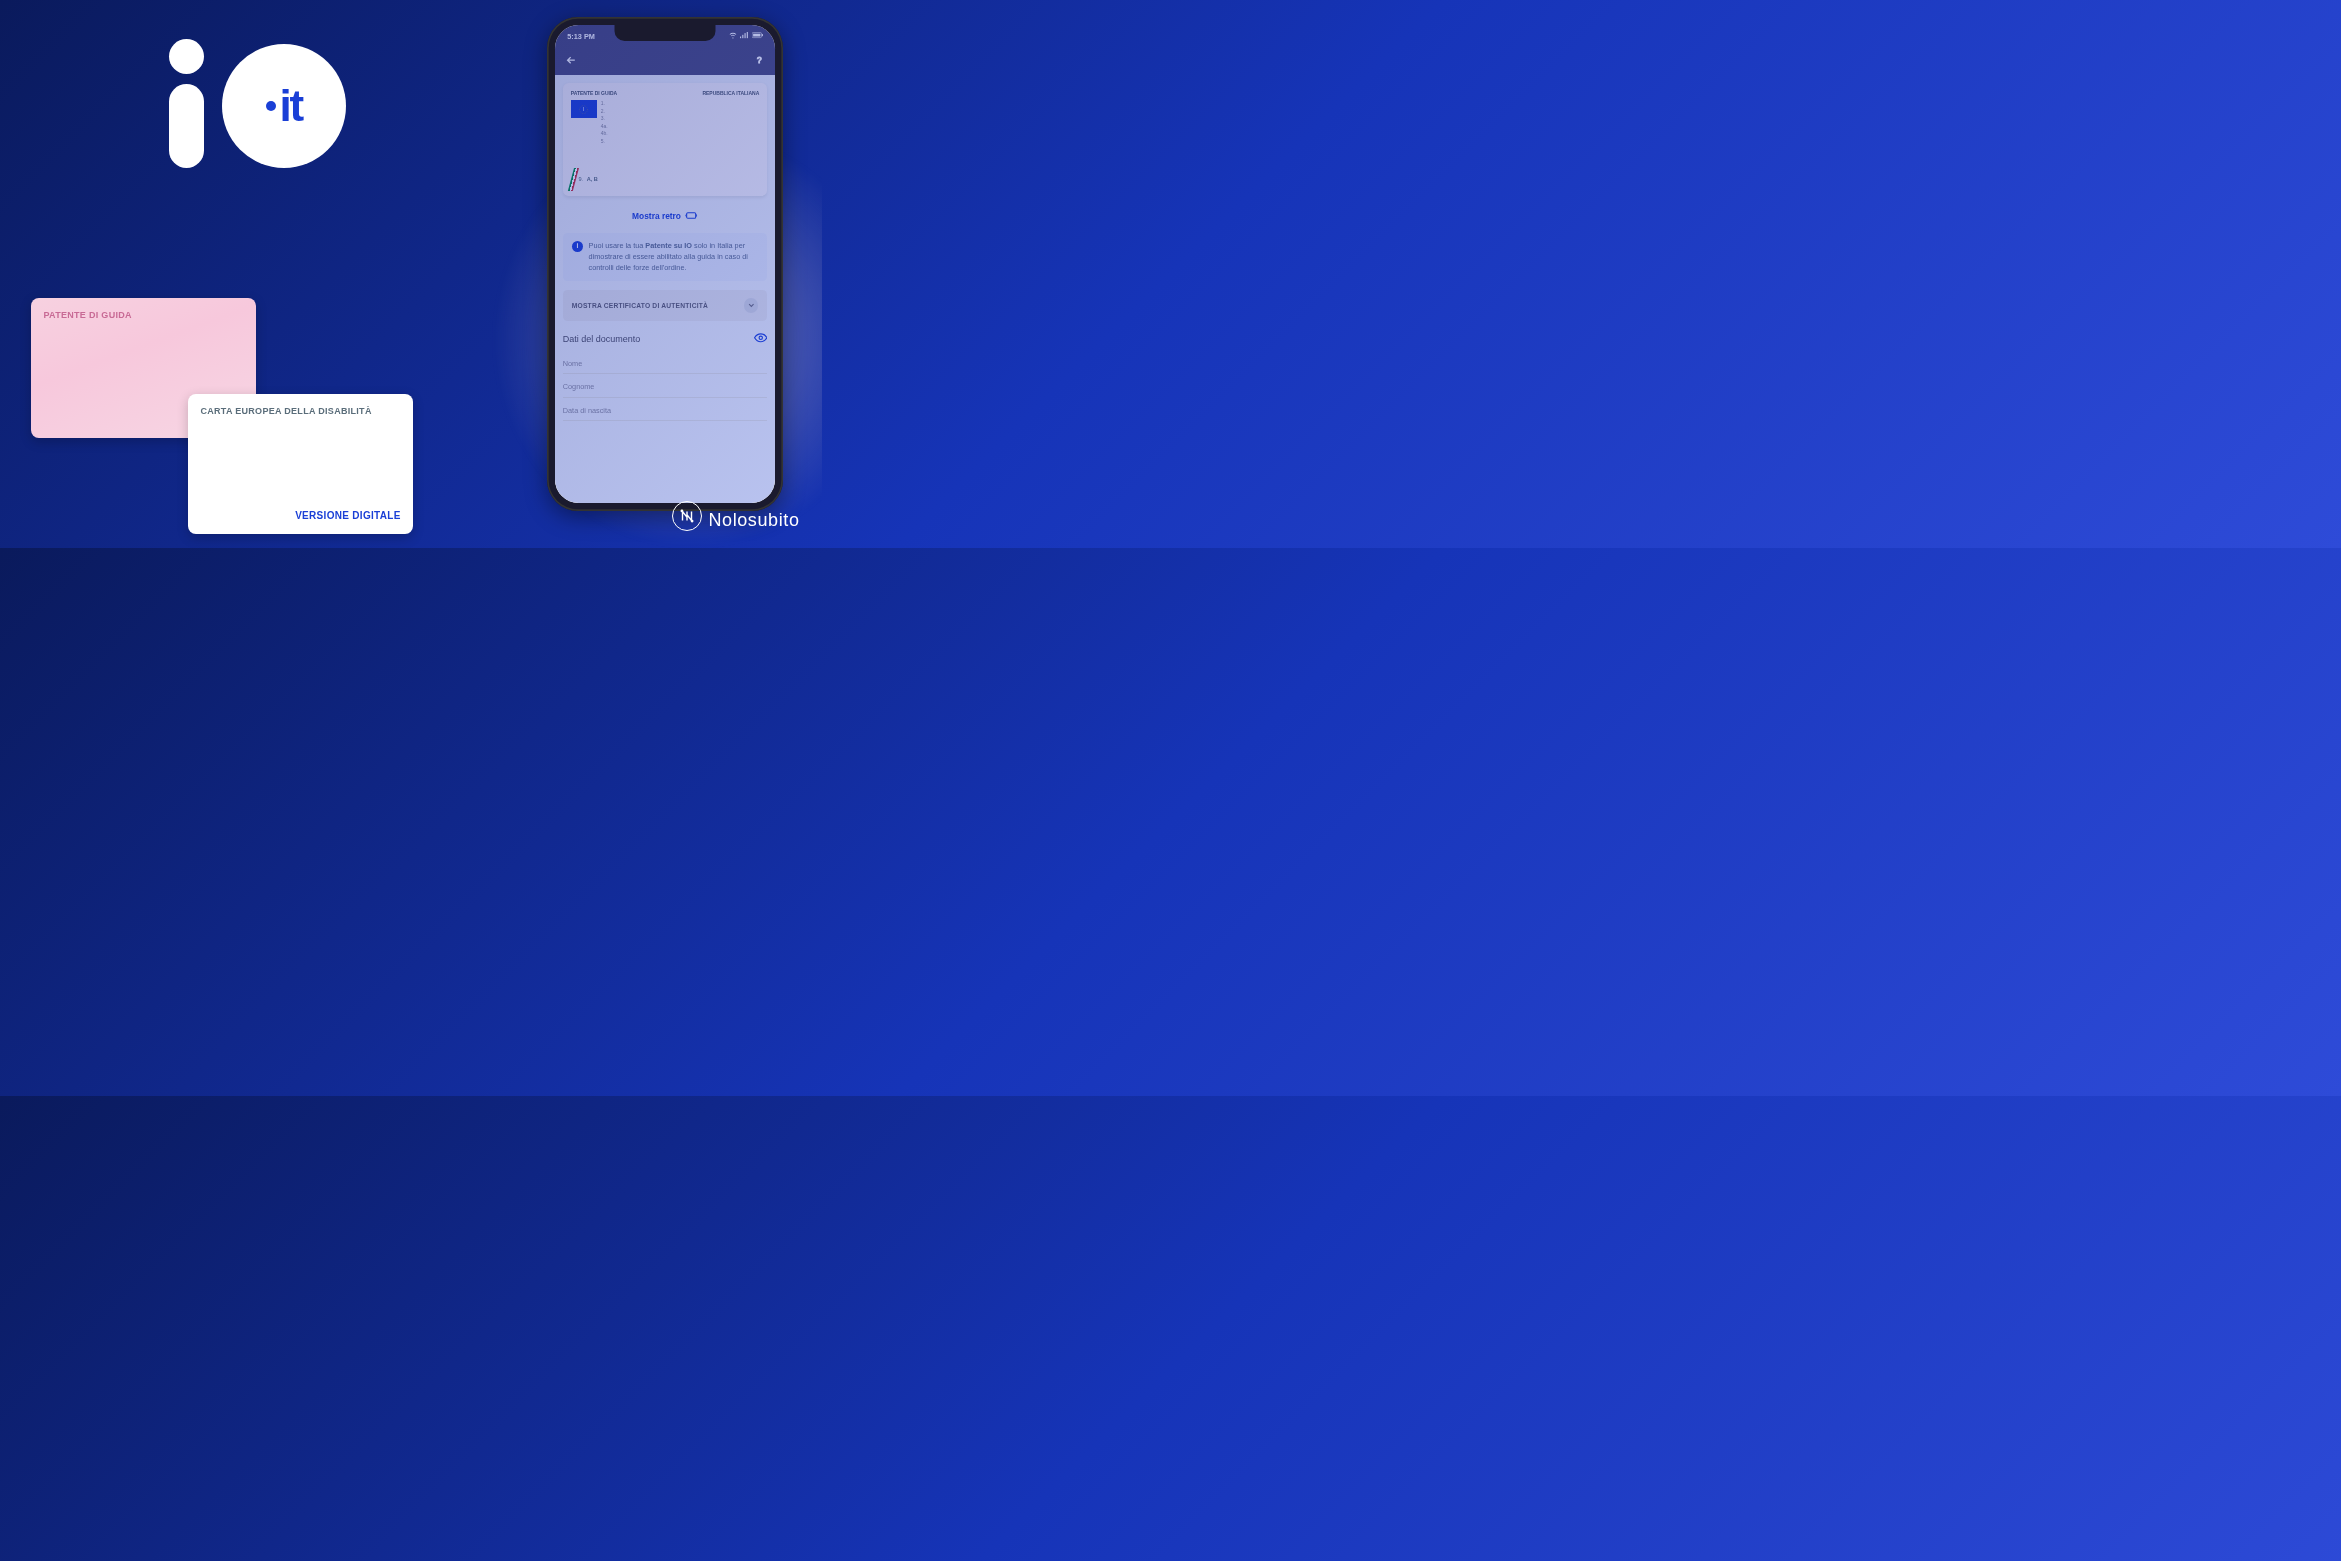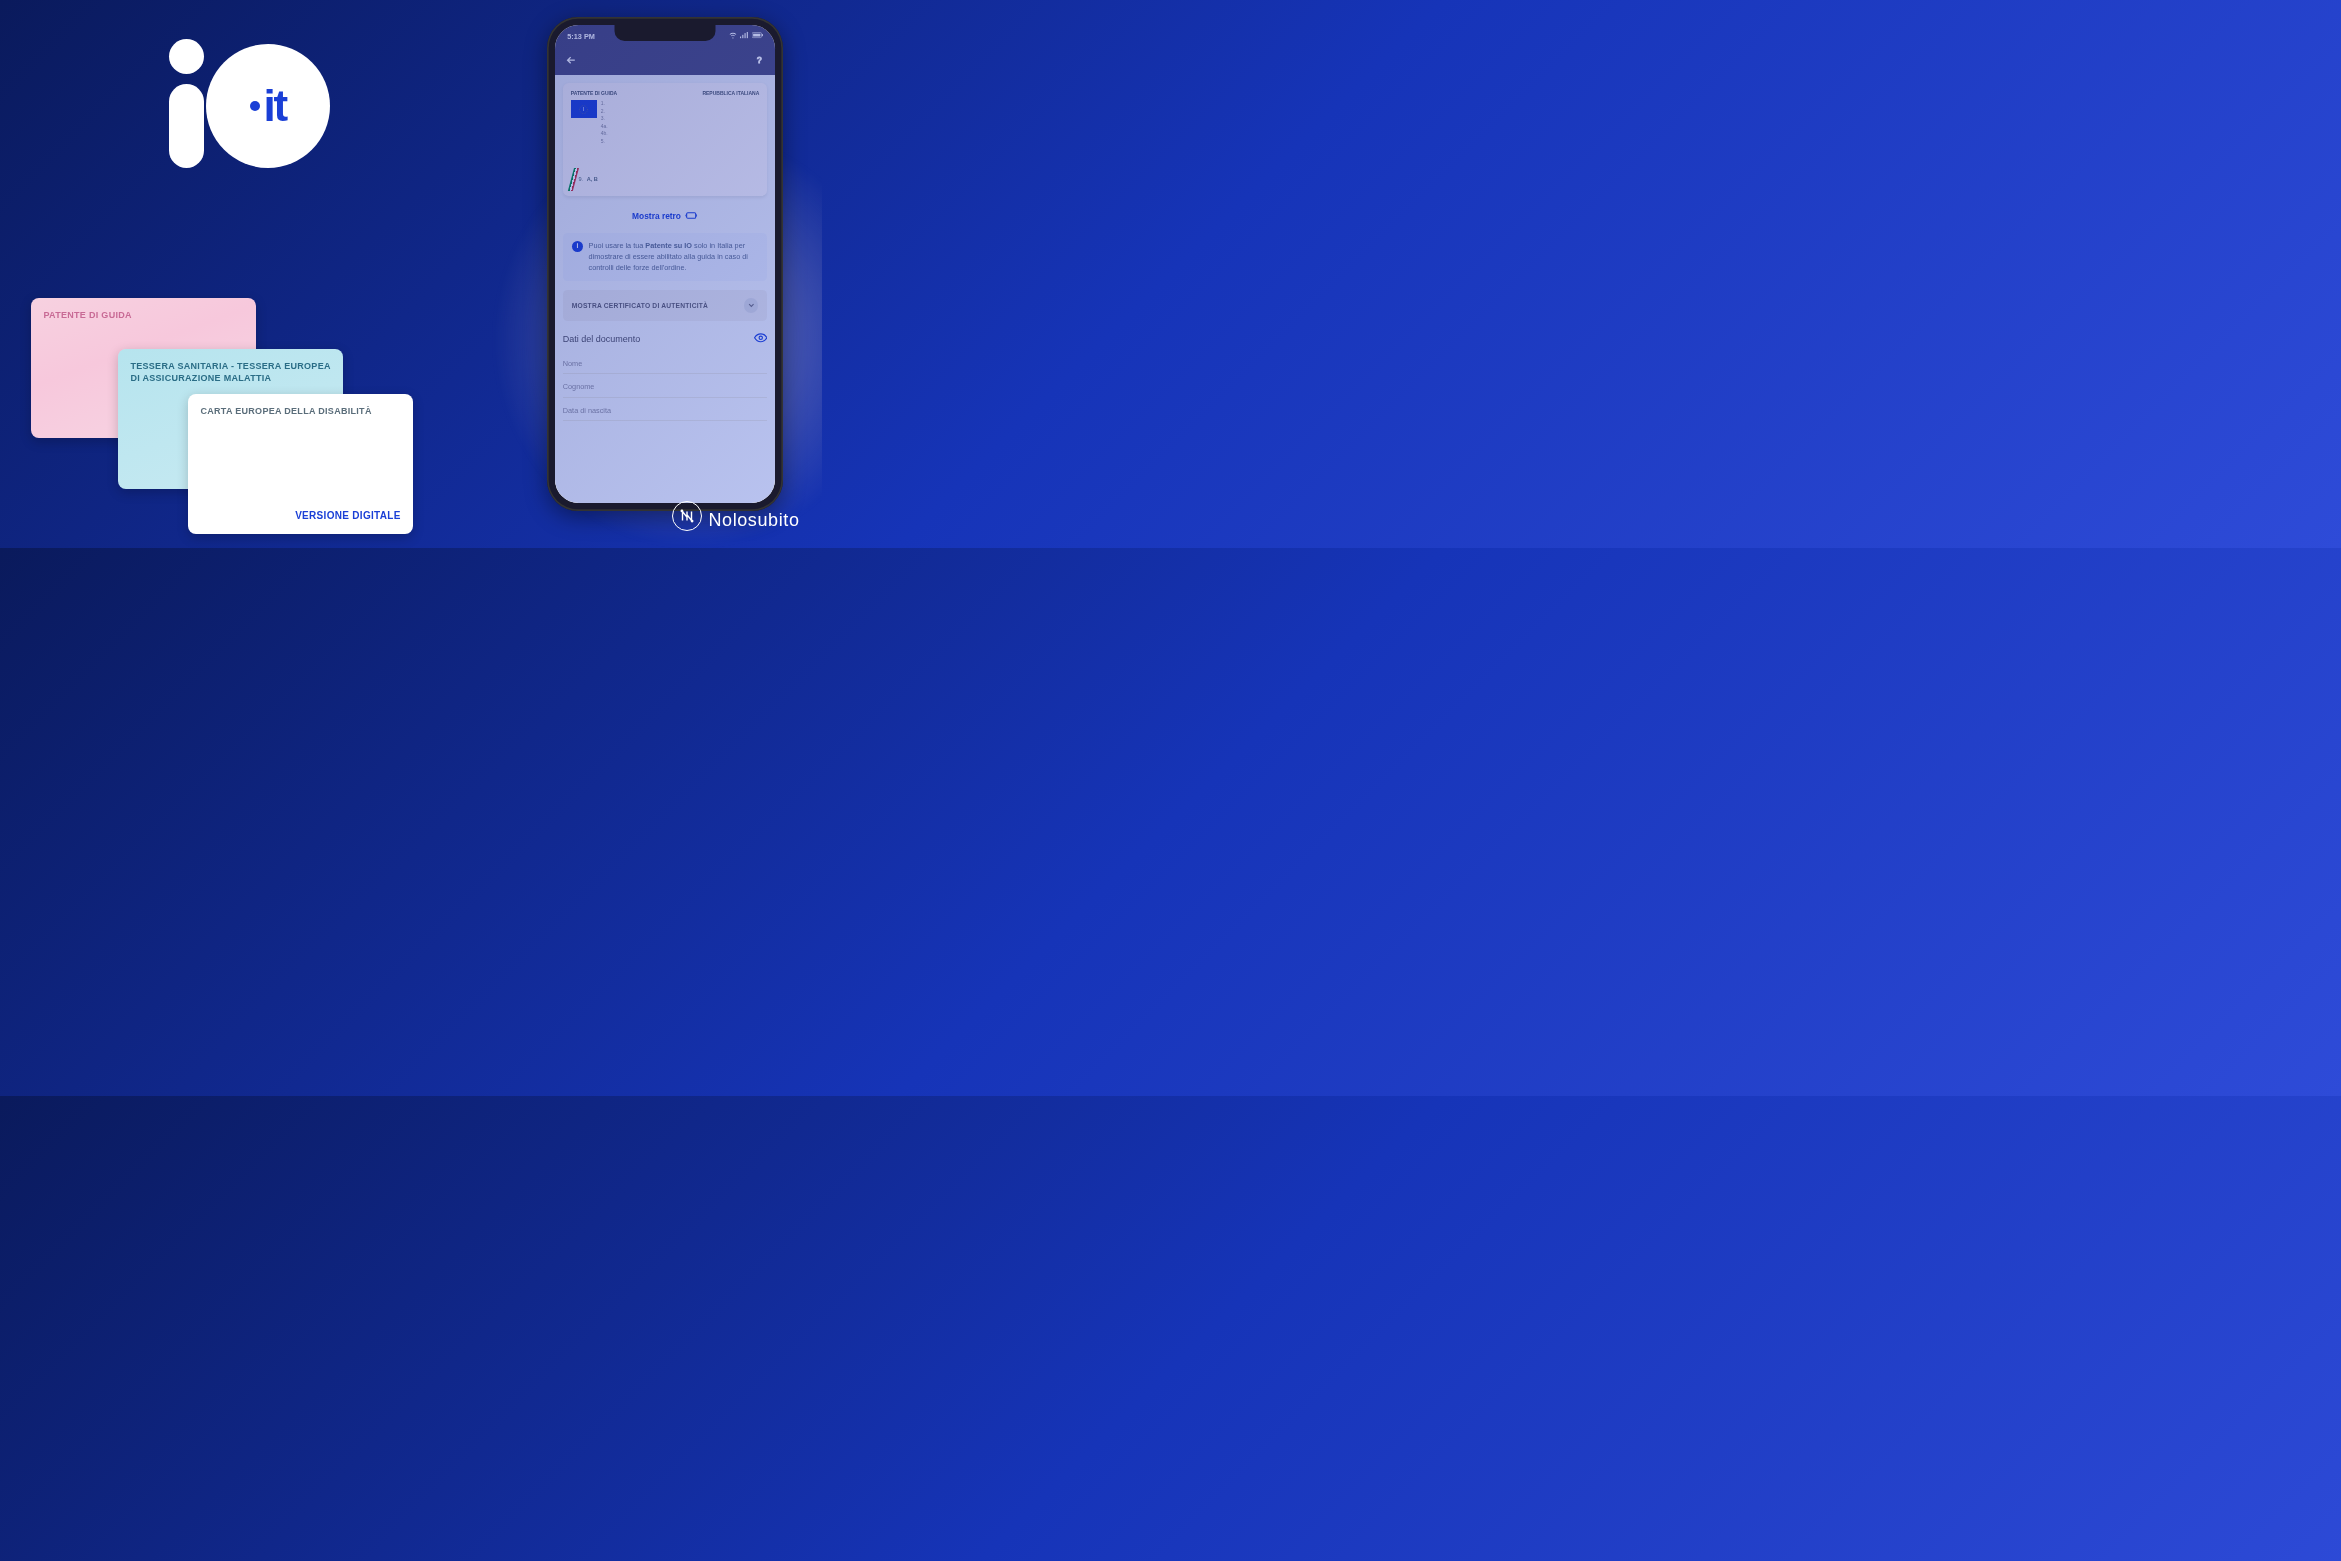--- a/index.html
+++ b/index.html
@@ -13,21 +13,21 @@
   border-radius: 10px;
 }
 
 
 .io-logo {
   position: absolute;
   top: 39px;
   left: 169px;
   display: flex;
   align-items: flex-end;
-  gap: 2px;
+  gap: 18px;
 }
 .io-i-dot {
   width: 35px;
   height: 35px;
   background: #fff;
   border-radius: 50%;
 }
 .io-i-stem {
   width: 35px;
   height: 84px;
@@ -347,23 +347,20 @@
     <div class="io-i-stem"></div>
   </div>
   <div class="io-o">
     <span class="io-o-text"><span class="io-o-dot"></span><span>it</span></span>
   </div>
 </div>
 
 <div class="cards">
   <div class="card card-pink">
     <div>PATENTE DI GUIDA</div>
-  </div>
-  <div class="card card-cyan">
-    <div>TESSERA SANITARIA - TESSERA EUROPEA DI ASSICURAZIONE MALATTIA</div>
   </div>
   <div class="card card-white">
     <div>CARTA EUROPEA DELLA DISABILITÀ</div>
     <div class="bottom">VERSIONE DIGITALE</div>
   </div>
 </div>
 
 <div class="phone-wrap">
   <div class="hand-bg"></div>
   <div class="phone">

